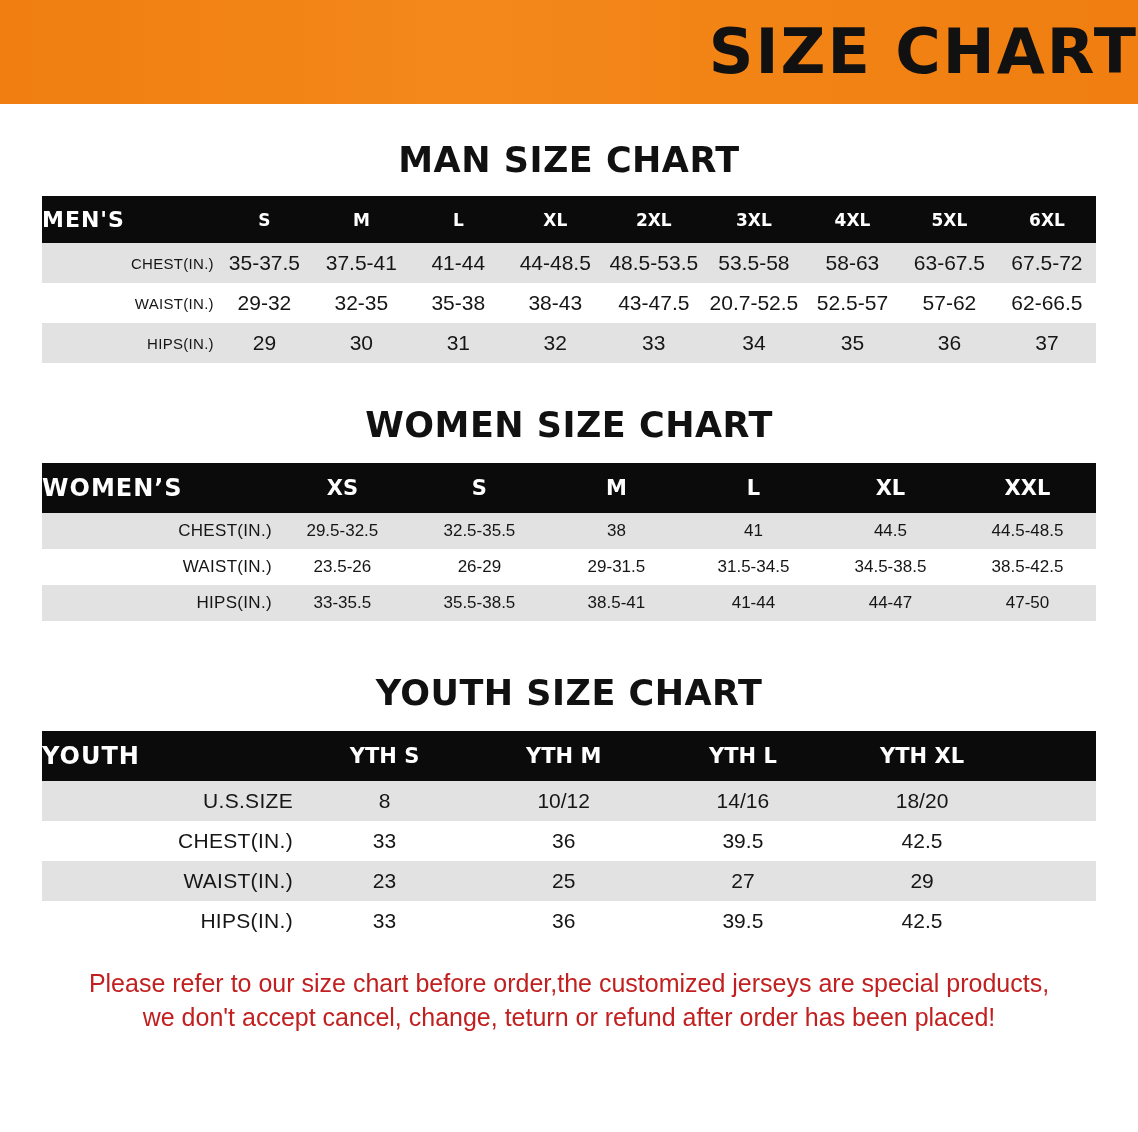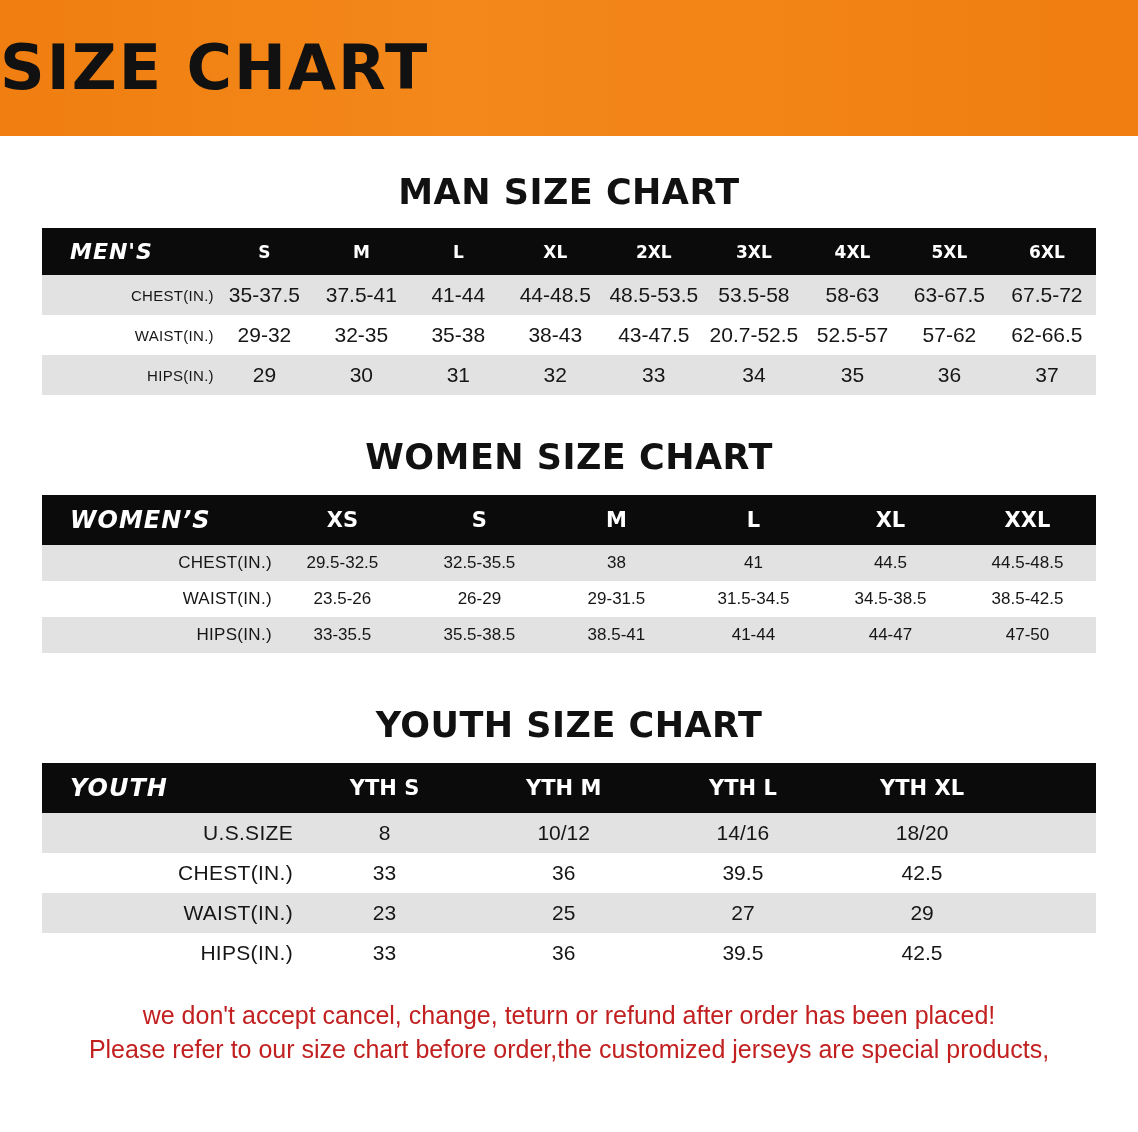--- a/index.html
+++ b/index.html
@@ -16,25 +16,25 @@
 
   .page {
     position: relative;
     width: 1138px;
     height: 1132px;
     background: #ffffff;
   }
 
   
   .banner {
-    height: 136px;
+    height: 104px;
     background: linear-gradient(90deg, #f07e10 0%, #f4881a 40%, #f07e10 100%);
     display: flex;
     align-items: center;
-    justify-content: flex-start;
+    justify-content: flex-end;
   }
   .banner-title {
     font-family: "DejaVu Sans", sans-serif;
     font-weight: 700;
     font-size: 62px;
     letter-spacing: 2px;
     color: #111111;
     line-height: 1;
     text-transform: uppercase;
   }
@@ -64,23 +64,22 @@
   table.size-table thead th {
     background: #0b0b0b;
     color: #ffffff;
     font-family: "DejaVu Sans", sans-serif;
     font-weight: 700;
     text-align: center;
     padding: 11px 2px;
   }
   table.size-table thead th.corner {
     text-align: left;
-    padding-left: 28px;
+    padding-left: 0;
     letter-spacing: 1px;
-    font-style: italic;
   }
   table.size-table tbody td {
     text-align: center;
     color: #161616;
     font-family: "Liberation Sans", sans-serif;
     padding: 8px 2px;
   }
   table.size-table tbody td.rowlabel {
     text-align: right;
     letter-spacing: 0.3px;
@@ -302,17 +301,17 @@
           <td>36</td>
           <td>39.5</td>
           <td>42.5</td>
           <td></td>
         </tr>
       </tbody>
     </table>
   </div>
 
   <div class="note">
+    <div>Please refer to our size chart before order,the customized jerseys are special products,</div>
     <div>we don't accept cancel, change, teturn or refund after order has been placed!</div>
-    <div>Please refer to our size chart before order,the customized jerseys are special products,</div>
   </div>
 
 </div>
 
 </body></html>

